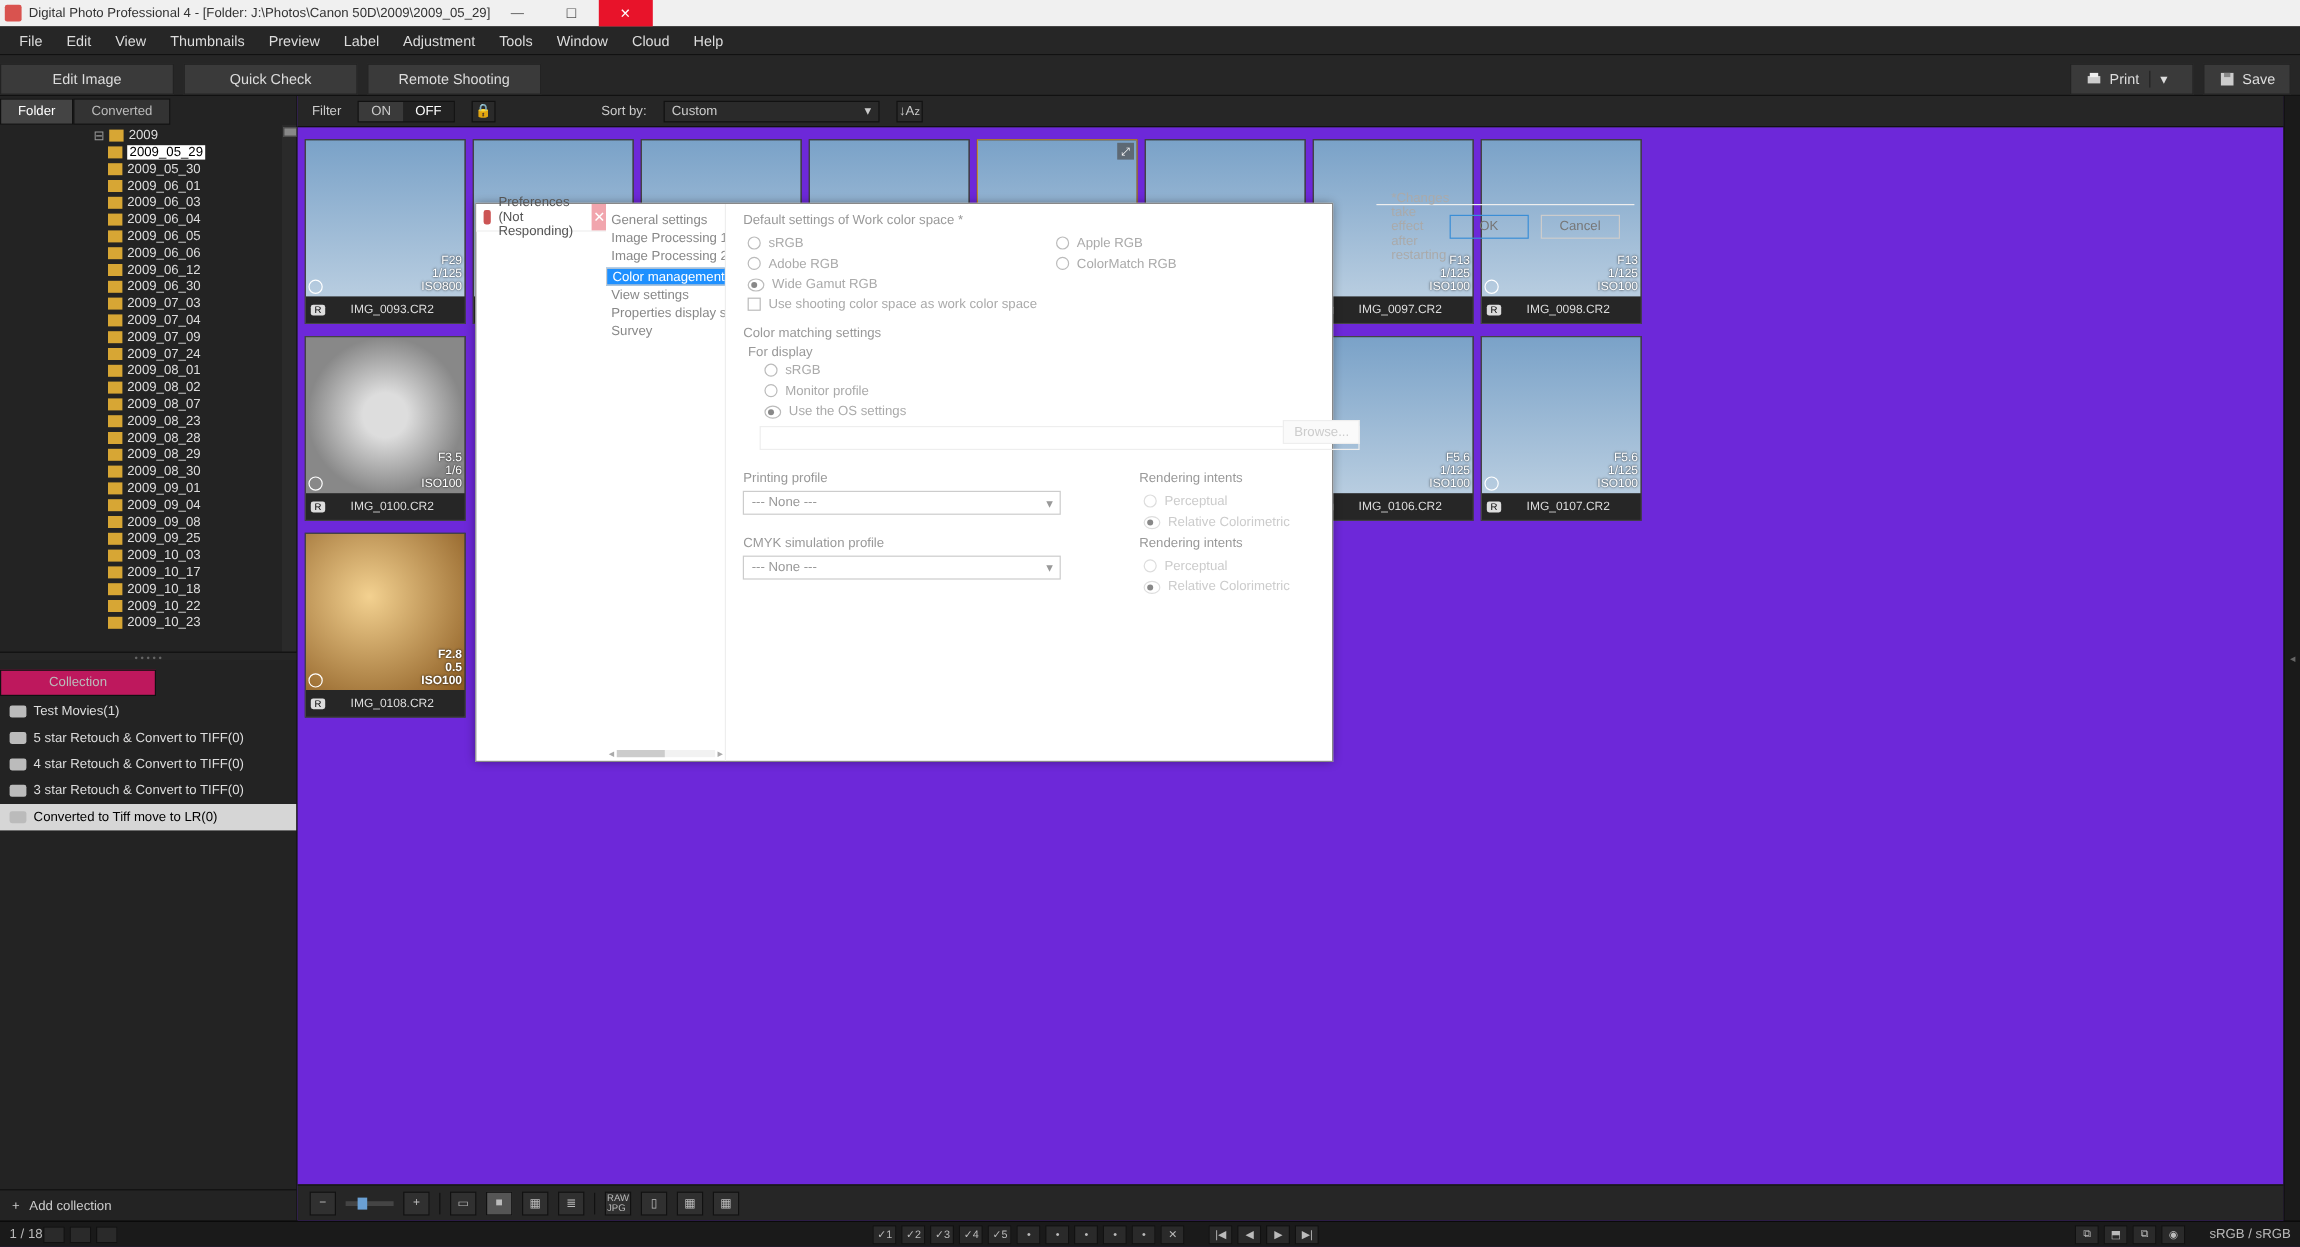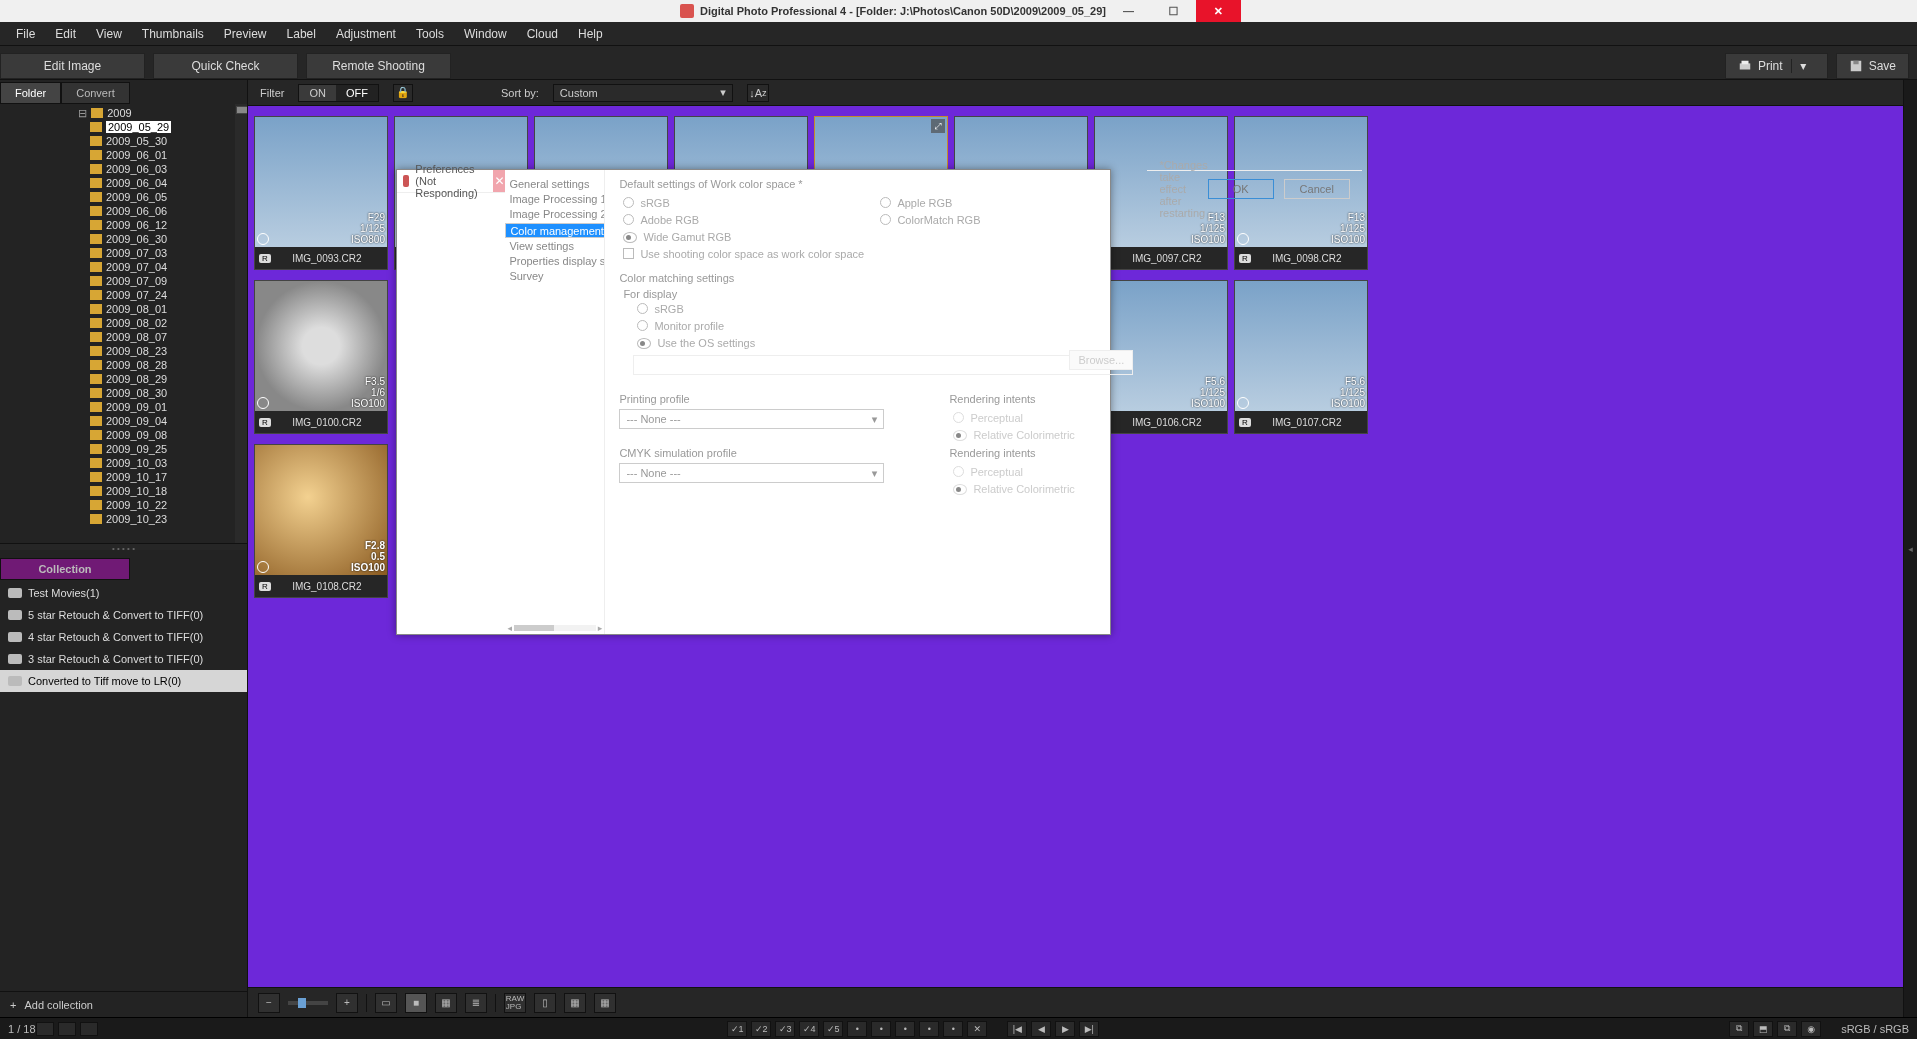--- a/index.html
+++ b/index.html
@@ -1,19 +1,19 @@
 <!DOCTYPE html>
 <html><head>
 <meta charset="utf-8">
 <style>
 * { box-sizing: border-box; margin: 0; padding: 0; font-family: "Segoe UI", Tahoma, sans-serif; }
 body { background: #1e1e1e; color: #ccc; width: 1917px; height: 1039px; overflow: hidden; position: relative; user-select: none; }
 
 
-.titlebar { height: 22px; background: #f0f0f0; display: flex; align-items: center; justify-content: center; font-size: 11px; color: #333; font-weight: bold; }
+.titlebar { height: 22px; background: #f0f0f0; display: flex; align-items: center; justify-content: flex-start; font-size: 11px; color: #333; }
 .titlebar .left { display: flex; align-items: center; gap: 6px; padding-left: 4px; }
 .titlebar .app-icon { width: 14px; height: 14px; background: #d9534f; border-radius: 2px; }
 .titlebar .winbtns { display: flex; }
 .titlebar .winbtn { width: 45px; height: 22px; display: flex; align-items: center; justify-content: center; font-size: 11px; color: #555; }
 .titlebar .winbtn.close { background: #e8132a; color: #fff; }
 
 
 .menubar { height: 24px; background: #262626; display: flex; align-items: center; padding: 0 6px; font-size: 12px; color: #ddd; border-bottom: 1px solid #111; }
 .menubar .item { padding: 0 10px; }
 
@@ -36,21 +36,21 @@
 .tree { flex: 0 0 auto; height: 440px; overflow: hidden; position: relative; border-bottom: 1px solid #111; }
 .tree-inner { position: absolute; inset: 0; overflow-y: auto; padding: 2px 0; }
 .tree-row { height: 14px; display: flex; align-items: center; font-size: 11px; color: #ddd; padding-left: 90px; gap: 4px; }
 .tree-row .folder-icon { width: 12px; height: 10px; background: #d7a634; display: inline-block; }
 .tree-row.root { padding-left: 78px; }
 .tree-row.selected .label { background: #fff; color: #000; padding: 0 2px; }
 .tree .scrollbar { position: absolute; right: 0; top: 0; width: 12px; height: 100%; background: #2a2a2a; }
 .tree .scrollbar .thumb { position: absolute; left: 1px; right: 1px; top: 2px; height: 8px; background: #888; }
 
 .collection-tab { height: 22px; display: flex; align-items: flex-end; margin-top: 8px; }
-.collection-tab .tab { background: #701a75; font-weight: bold; }
+.collection-tab .tab { background: #be185d; }
 .collections { flex: 1; overflow: hidden; padding: 2px 0; }
 .coll-row { height: 22px; display: flex; align-items: center; font-size: 11px; color: #ddd; padding-left: 8px; gap: 6px; }
 .coll-row .cam-icon { width: 14px; height: 10px; background: #bbb; border-radius: 2px; }
 .coll-row.selected { background: #d6d6d6; color: #000; }
 .addcoll { height: 26px; border-top: 1px solid #111; display: flex; align-items: center; font-size: 11px; color: #ccc; padding-left: 10px; gap: 8px; }
 
 
 .center { flex: 1; display: flex; flex-direction: column; background: #6d28d9; }
 .filterbar { height: 26px; background: #262626; border-bottom: 1px solid #111; display: flex; align-items: center; font-size: 11px; color: #ccc; padding: 0 12px; gap: 14px; }
 .filterbar .toggle { display: flex; border: 1px solid #111; }
@@ -175,21 +175,21 @@
       </svg>
     <span>Save</span>
   </div>
 </div>
 
 <div class="main">
 
   <div class="leftpanel">
     <div class="tabs-row">
       <div class="tab active">Folder</div>
-      <div class="tab">Convert</div>
+      <div class="tab">Converted</div>
     </div>
     <div class="tree">
       <div class="tree-inner" id="tree-inner">
           <div class="tree-row root">
             <span style="color:#999">⊟</span> 
             <span class="folder-icon"></span> 
             <span class="label">2009</span>
           </div>
           <div class="tree-row selected">
             <span class="folder-icon"></span> 

